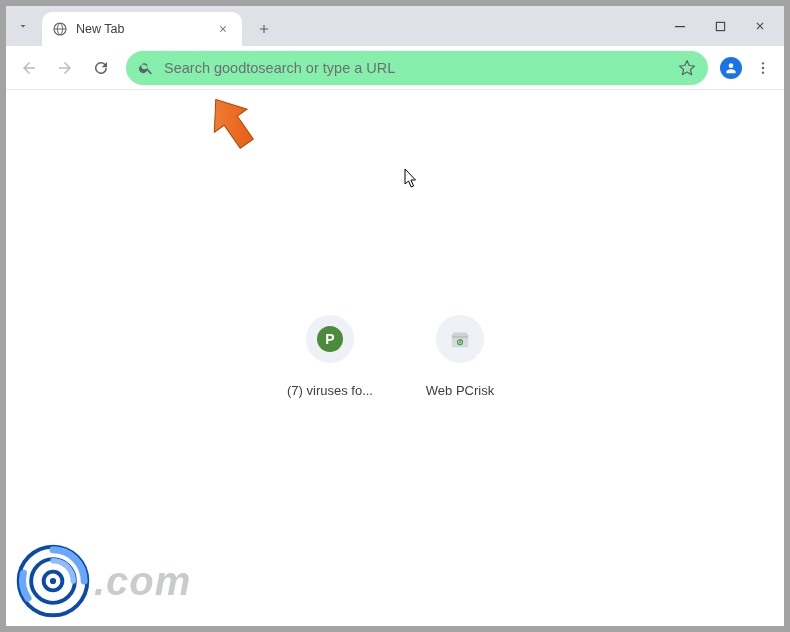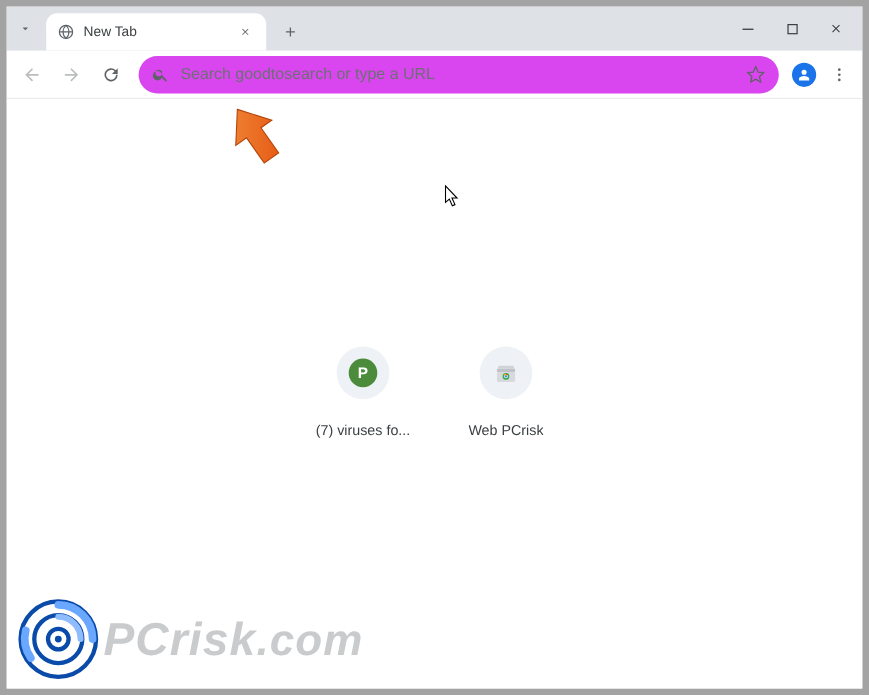--- a/index.html
+++ b/index.html
@@ -15,21 +15,21 @@
     .tab-title { font-size: 12.5px; color: #3c4043; flex: 1; }
     .tab-close { width: 18px; height: 18px; display: flex; align-items: center; justify-content: center; border-radius: 50%; color: #5f6368; cursor: pointer; }
     .new-tab-btn { width: 28px; height: 28px; display: flex; align-items: center; justify-content: center; border-radius: 50%; margin-left: 8px; margin-bottom: 3px; cursor: pointer; color: #5f6368; }
     .window-controls { position: absolute; right: 4px; top: 0; height: 40px; display: flex; align-items: center; }
     .win-ctl { width: 40px; height: 30px; display: flex; align-items: center; justify-content: center; cursor: pointer; color: #3c4043; }
 
     
     .toolbar { height: 44px; background: #fff; display: flex; align-items: center; padding: 0 6px; gap: 2px; border-bottom: 1px solid #e8eaed; }
     .nav-btn { width: 34px; height: 34px; display: flex; align-items: center; justify-content: center; border-radius: 50%; color: #5f6368; cursor: pointer; }
     .nav-btn.disabled { color: #babcbe; }
-    .omnibox { flex: 1; height: 34px; background: #d946ef; border-radius: 17px; display: flex; align-items: center; padding: 16px 12px; gap: 10px; margin: 0 6px; }
+    .omnibox { flex: 1; height: 34px; background: #86efac; border-radius: 17px; display: flex; align-items: center; padding: 16px 12px; gap: 10px; margin: 0 6px; }
     .omni-search-icon { color: #5f6368; display: flex; }
     .omni-input { border: none; background: transparent; flex: 1; font-size: 14.5px; outline: none; color: #3c4043; }
     .omni-input::placeholder { color: #6c7074; }
     .omni-star { color: #5f6368; display: flex; cursor: pointer; }
     .profile-btn { width: 30px; height: 30px; border-radius: 50%; display: flex; align-items: center; justify-content: center; cursor: pointer; }
     .profile-avatar { width: 22px; height: 22px; border-radius: 50%; background: #1a73e8; display: flex; align-items: center; justify-content: center; }
     .menu-dots { width: 30px; height: 30px; display: flex; align-items: center; justify-content: center; color: #5f6368; cursor: pointer; }
 
     
     .content { flex: 1; background: #fff; position: relative; overflow: hidden; }
@@ -202,19 +202,18 @@
           <circle cx="50" cy="50" r="44" stroke="#0a4aa8" stroke-width="5"></circle>
           <path d="M50 10 A40 40 0 0 1 90 50" stroke="#6aa7ff" stroke-width="9"></path>
           <path d="M18 72 A40 40 0 0 1 12 40" stroke="#6aa7ff" stroke-width="9"></path>
           <circle cx="50" cy="50" r="28" stroke="#0a4aa8" stroke-width="5"></circle>
           <path d="M50 24 A26 26 0 0 1 76 50" stroke="#8fbcff" stroke-width="7"></path>
           <circle cx="50" cy="50" r="12" stroke="#0a4aa8" stroke-width="5"></circle>
           <circle cx="50" cy="50" r="4" fill="#0a4aa8"></circle>
         </g>
       </svg>
       <div class="wm-text">
-        <span>PCrisk</span>
           <span class="dom">.com</span>
       </div>
     </div>
 
   </div>
 </div>
 
 </body></html>

